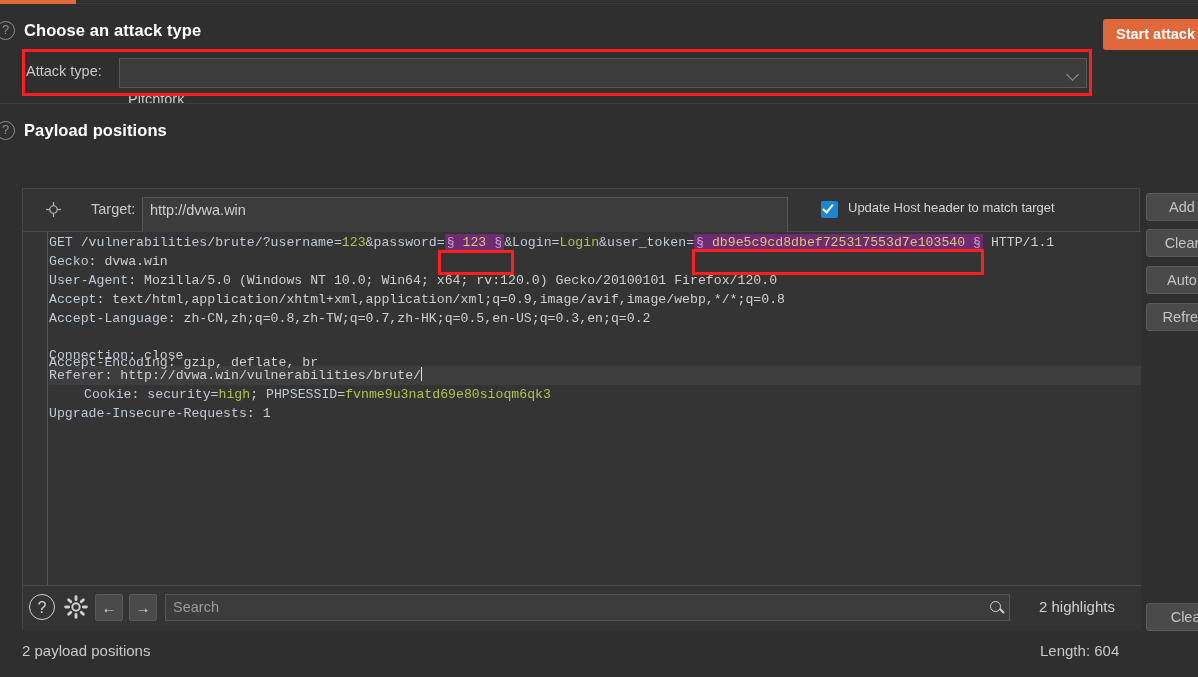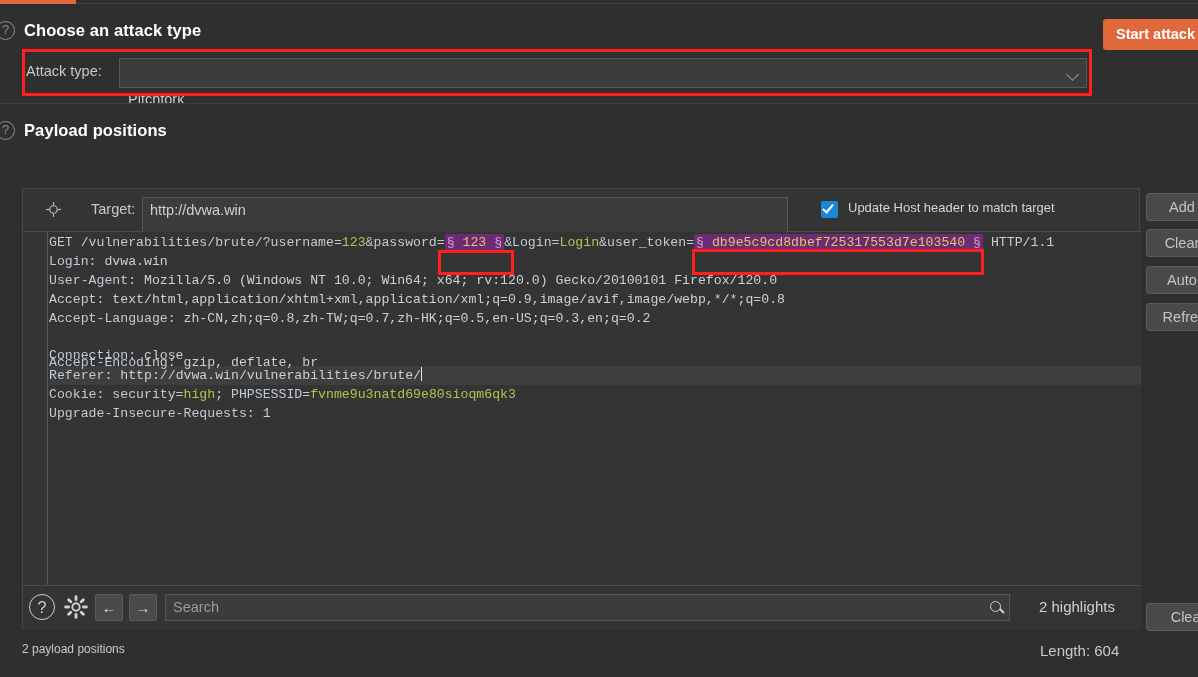--- a/index.html
+++ b/index.html
@@ -181,21 +181,21 @@
     white-space: nowrap; overflow: hidden;
   }
   .sb-add { top: 193px; }
   .sb-clear { top: 229px; }
   .sb-auto { top: 266px; }
   .sb-refresh { top: 303px; }
   .sb-clear2 { top: 603px; }
 
   
   .payload-count {
-    position: absolute; left: 22px; top: 642px; color: #c9c9c9; font-size: 12px;
+    position: absolute; left: 22px; top: 642px; color: #c9c9c9; font-size: 15px;
   }
   .length-text {
     position: absolute; left: 1040px; top: 642px; color: #c9c9c9; font-size: 15px;
   }
 </style>
 </head>
 <body>
 
 <div id="app">
 
@@ -258,28 +258,28 @@
           <div class="ln" style="top: 155px;">9</div>
           <div class="ln" style="top: 174px;">10</div>
           <div class="ln" style="top: 193px;">11</div>
           <div class="ln" style="top: 212px;">12</div>
         </div>
       <div id="hl-holder">
           <div class="hl-line" style="top: 134px;"></div>
         </div>
       <div class="code-lines" id="code-lines">
           <div class="cline" style="top: 1px;"><span class="tok-key">GET /vulnerabilities/brute/?username=</span><span class="tok-val">123</span><span class="tok-key">&amp;password=</span><span class="marker"><span class="sig">§</span><span> 123 </span><span class="sig">§</span></span><span class="tok-key">&amp;Login=</span><span class="tok-val">Login</span><span class="tok-key">&amp;user_token=</span><span class="marker"><span class="sig">§</span><span> db9e5c9cd8dbef725317553d7e103540 </span><span class="sig">§</span></span><span class="tok-plain"> HTTP/1.1</span></div>
-          <div class="cline" style="top: 20px;"><span class="tok-key">Login: </span><span class="tok-plain">dvwa.win</span></div>
+          <div class="cline" style="top: 20px;"><span class="tok-key">Gecko: </span><span class="tok-plain">dvwa.win</span></div>
           <div class="cline" style="top: 39px;"><span class="tok-key">User-Agent: </span><span class="tok-plain">Mozilla/5.0 (Windows NT 10.0; Win64; x64; rv:120.0) Gecko/20100101 Firefox/120.0</span></div>
           <div class="cline" style="top: 58px;"><span class="tok-key">Accept: </span><span class="tok-plain">text/html,application/xhtml+xml,application/xml;q=0.9,image/avif,image/webp,*/*;q=0.8</span></div>
           <div class="cline" style="top: 77px;"><span class="tok-key">Accept-Language: </span><span class="tok-plain">zh-CN,zh;q=0.8,zh-TW;q=0.7,zh-HK;q=0.5,en-US;q=0.3,en;q=0.2</span></div>
           <div class="cline" style="top: 96px; margin-top: 25px;"><span class="tok-key">Accept-Encoding: </span><span class="tok-plain">gzip, deflate, br</span></div>
           <div class="cline" style="top: 114px;"><span class="tok-key">Connection: </span><span class="tok-plain">close</span></div>
           <div class="cline" style="top: 134px;"><span class="tok-key">Referer: </span><span class="tok-plain">http://dvwa.win/vulnerabilities/brute/</span><span class="caret"></span></div>
-          <div class="cline" style="top: 153px;"><span class="tok-key">Cookie: </span><span class="tok-key">security=</span><span class="tok-val">high</span><span class="tok-plain">; </span><span class="tok-key">PHPSESSID=</span><span class="tok-val">fvnme9u3natd69e80sioqm6qk3</span></div>
+          <div class="cline" style="top: 153px; margin-left: 35px;"><span class="tok-key">Cookie: </span><span class="tok-key">security=</span><span class="tok-val">high</span><span class="tok-plain">; </span><span class="tok-key">PHPSESSID=</span><span class="tok-val">fvnme9u3natd69e80sioqm6qk3</span></div>
           <div class="cline" style="top: 172px; text-align: center;"><span class="tok-key">Upgrade-Insecure-Requests: </span><span class="tok-plain">1</span></div>
           <div class="cline" style="top: 191px;"></div>
           <div class="cline" style="top: 210px;"></div>
         </div>
     </div>
 
     <div class="editor-toolbar">
       <div class="icon-btn round-icon" style="left:6px;">?</div>
       <svg class="icon-btn" style="left:40px;" viewBox="0 0 24 24">
         <circle cx="12" cy="12" r="3.4" fill="none" stroke="#d0d0d0" stroke-width="1.8"></circle>

